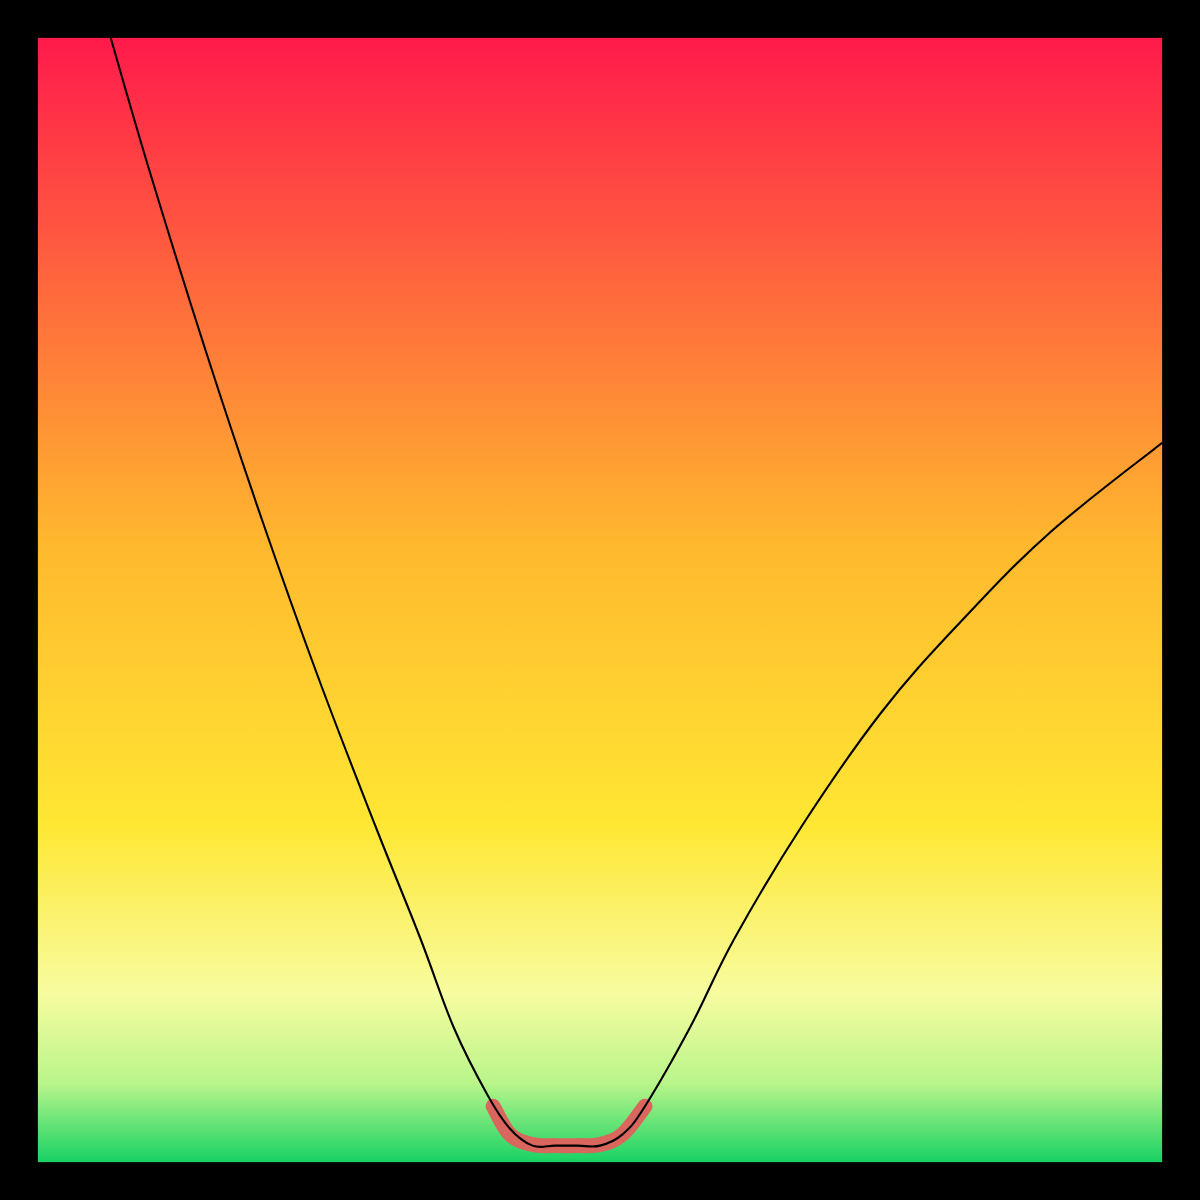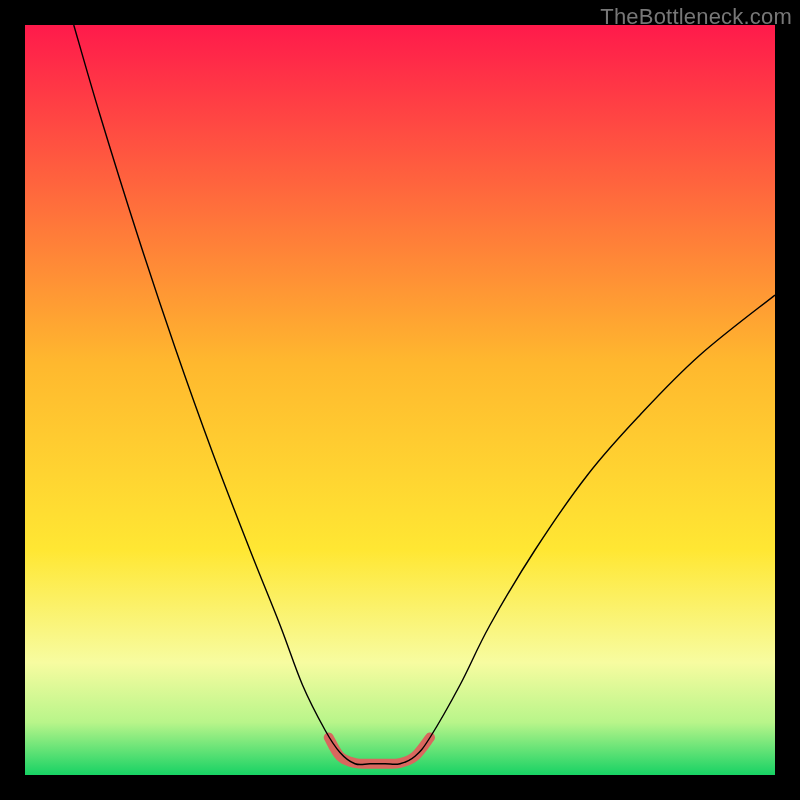--- a/index.html
+++ b/index.html
@@ -54,14 +54,13 @@
             <stop offset="85%" stop-color="#f7fca0"></stop>
             <stop offset="93%" stop-color="#b8f58a"></stop>
             <stop offset="100%" stop-color="#17d264"></stop>
           </linearGradient>
       </defs>
       <rect x="0" y="0" width="750" height="750" fill="url(#bg-grad)"></rect>
       <path id="band-path" fill="none" d="M 303.75 712.5 C 305.775 715.875, 310.275 726.66, 315 731.25 C 319.725 735.84, 324.6 736.65, 330 738 C 335.4 739.35, 339.6 738.615, 345 738.75 C 350.4 738.885, 354.6 738.885, 360 738.75 C 365.4 738.615, 369.6 739.35, 375 738 C 380.4 736.65, 384.6 735.84, 390 731.25 C 395.4 726.66, 402.3 715.875, 405 712.5" stroke="#d9675e" stroke-width="10" stroke-linecap="round" stroke-linejoin="round"></path>
       <path id="curve-path" fill="none" d="M 48.75 0 C 53.475 16.2, 63.525 52.2, 75 90 C 86.475 127.8, 99 168.14999999999998, 112.5 210 C 126 251.85000000000002, 136.5 283.3500000000001, 150 322.50000000000006 C 163.5 361.65000000000003, 174 391.05, 187.5 427.5 C 201 463.95, 212.85 493.95, 225 525 C 237.15 556.05, 245.55000000000004 575.7, 255.00000000000003 600 C 264.45000000000005 624.3, 269.4 641.1, 277.5 660 C 285.6 678.9, 293.25 692.85, 300 705 C 306.75 717.15, 309.6 721.425, 315 727.5 C 320.4 733.575, 324.6 736.725, 330 738.75 C 335.4 740.775, 339.6 738.75, 345 738.75 C 350.4 738.75, 354.6 738.75, 360 738.75 C 365.4 738.75, 369.6 740.1, 375 738.75 C 380.4 737.4, 384.6 735.975, 390 731.25 C 395.4 726.525, 396.90000000000003 725.325, 405 712.5 C 413.09999999999997 699.675, 424.19999999999993 680.25, 434.99999999999994 660 C 445.79999999999995 639.75, 451.5 624.3, 465 600 C 478.5 575.7, 492.45000000000005 552, 510.00000000000006 525 C 527.5500000000001 498, 543.6 474.3, 562.5 450 C 581.4 425.7, 594.75 411.6, 615 390 C 635.25 368.4, 650.7 351.59999999999997, 675 329.99999999999994 C 699.3 308.3999999999999, 736.5 280.8, 750 270" stroke="#000000" stroke-width="1.4"></path>
     </svg>
   </div>
-  <div class="watermark">TheBottleneck.com</div>
 </div>
 
 </body></html>

